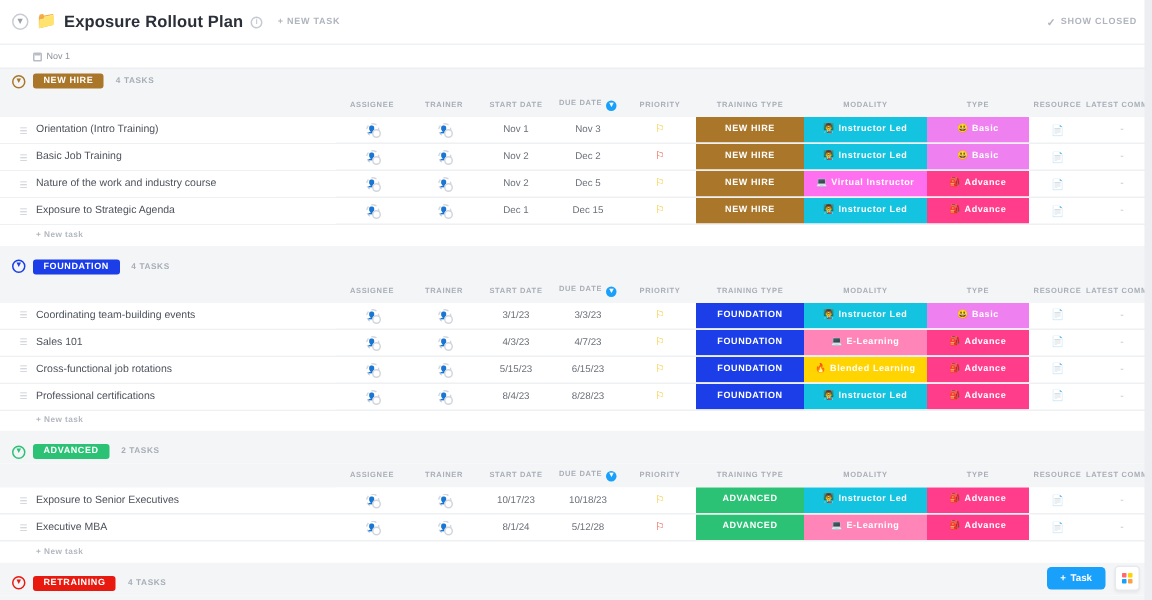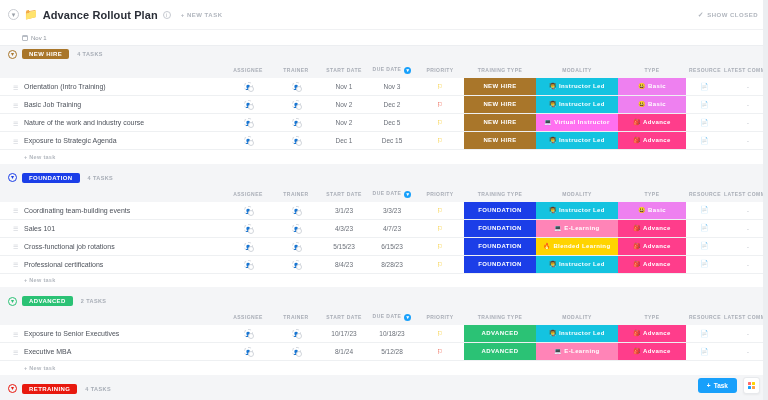--- a/index.html
+++ b/index.html
@@ -167,21 +167,21 @@
   }
 </style>
 </head>
 <body>
 
 <div class="app">
 
   <div class="topbar">
     <div class="collapse-chev">▾</div>
     <div class="folder-ico">📁</div>
-    <div class="list-title">Advance Rollout Plan</div>
+    <div class="list-title">Exposure Rollout Plan</div>
     <span class="info-ico">i</span>
     <div class="new-task-top">+ NEW TASK</div>
     <div class="show-closed">
       <span class="check-ico">✓</span>
       <span>SHOW CLOSED</span>
     </div>
   </div>
 
   <div class="subbar">
     <div class="date-chip">

